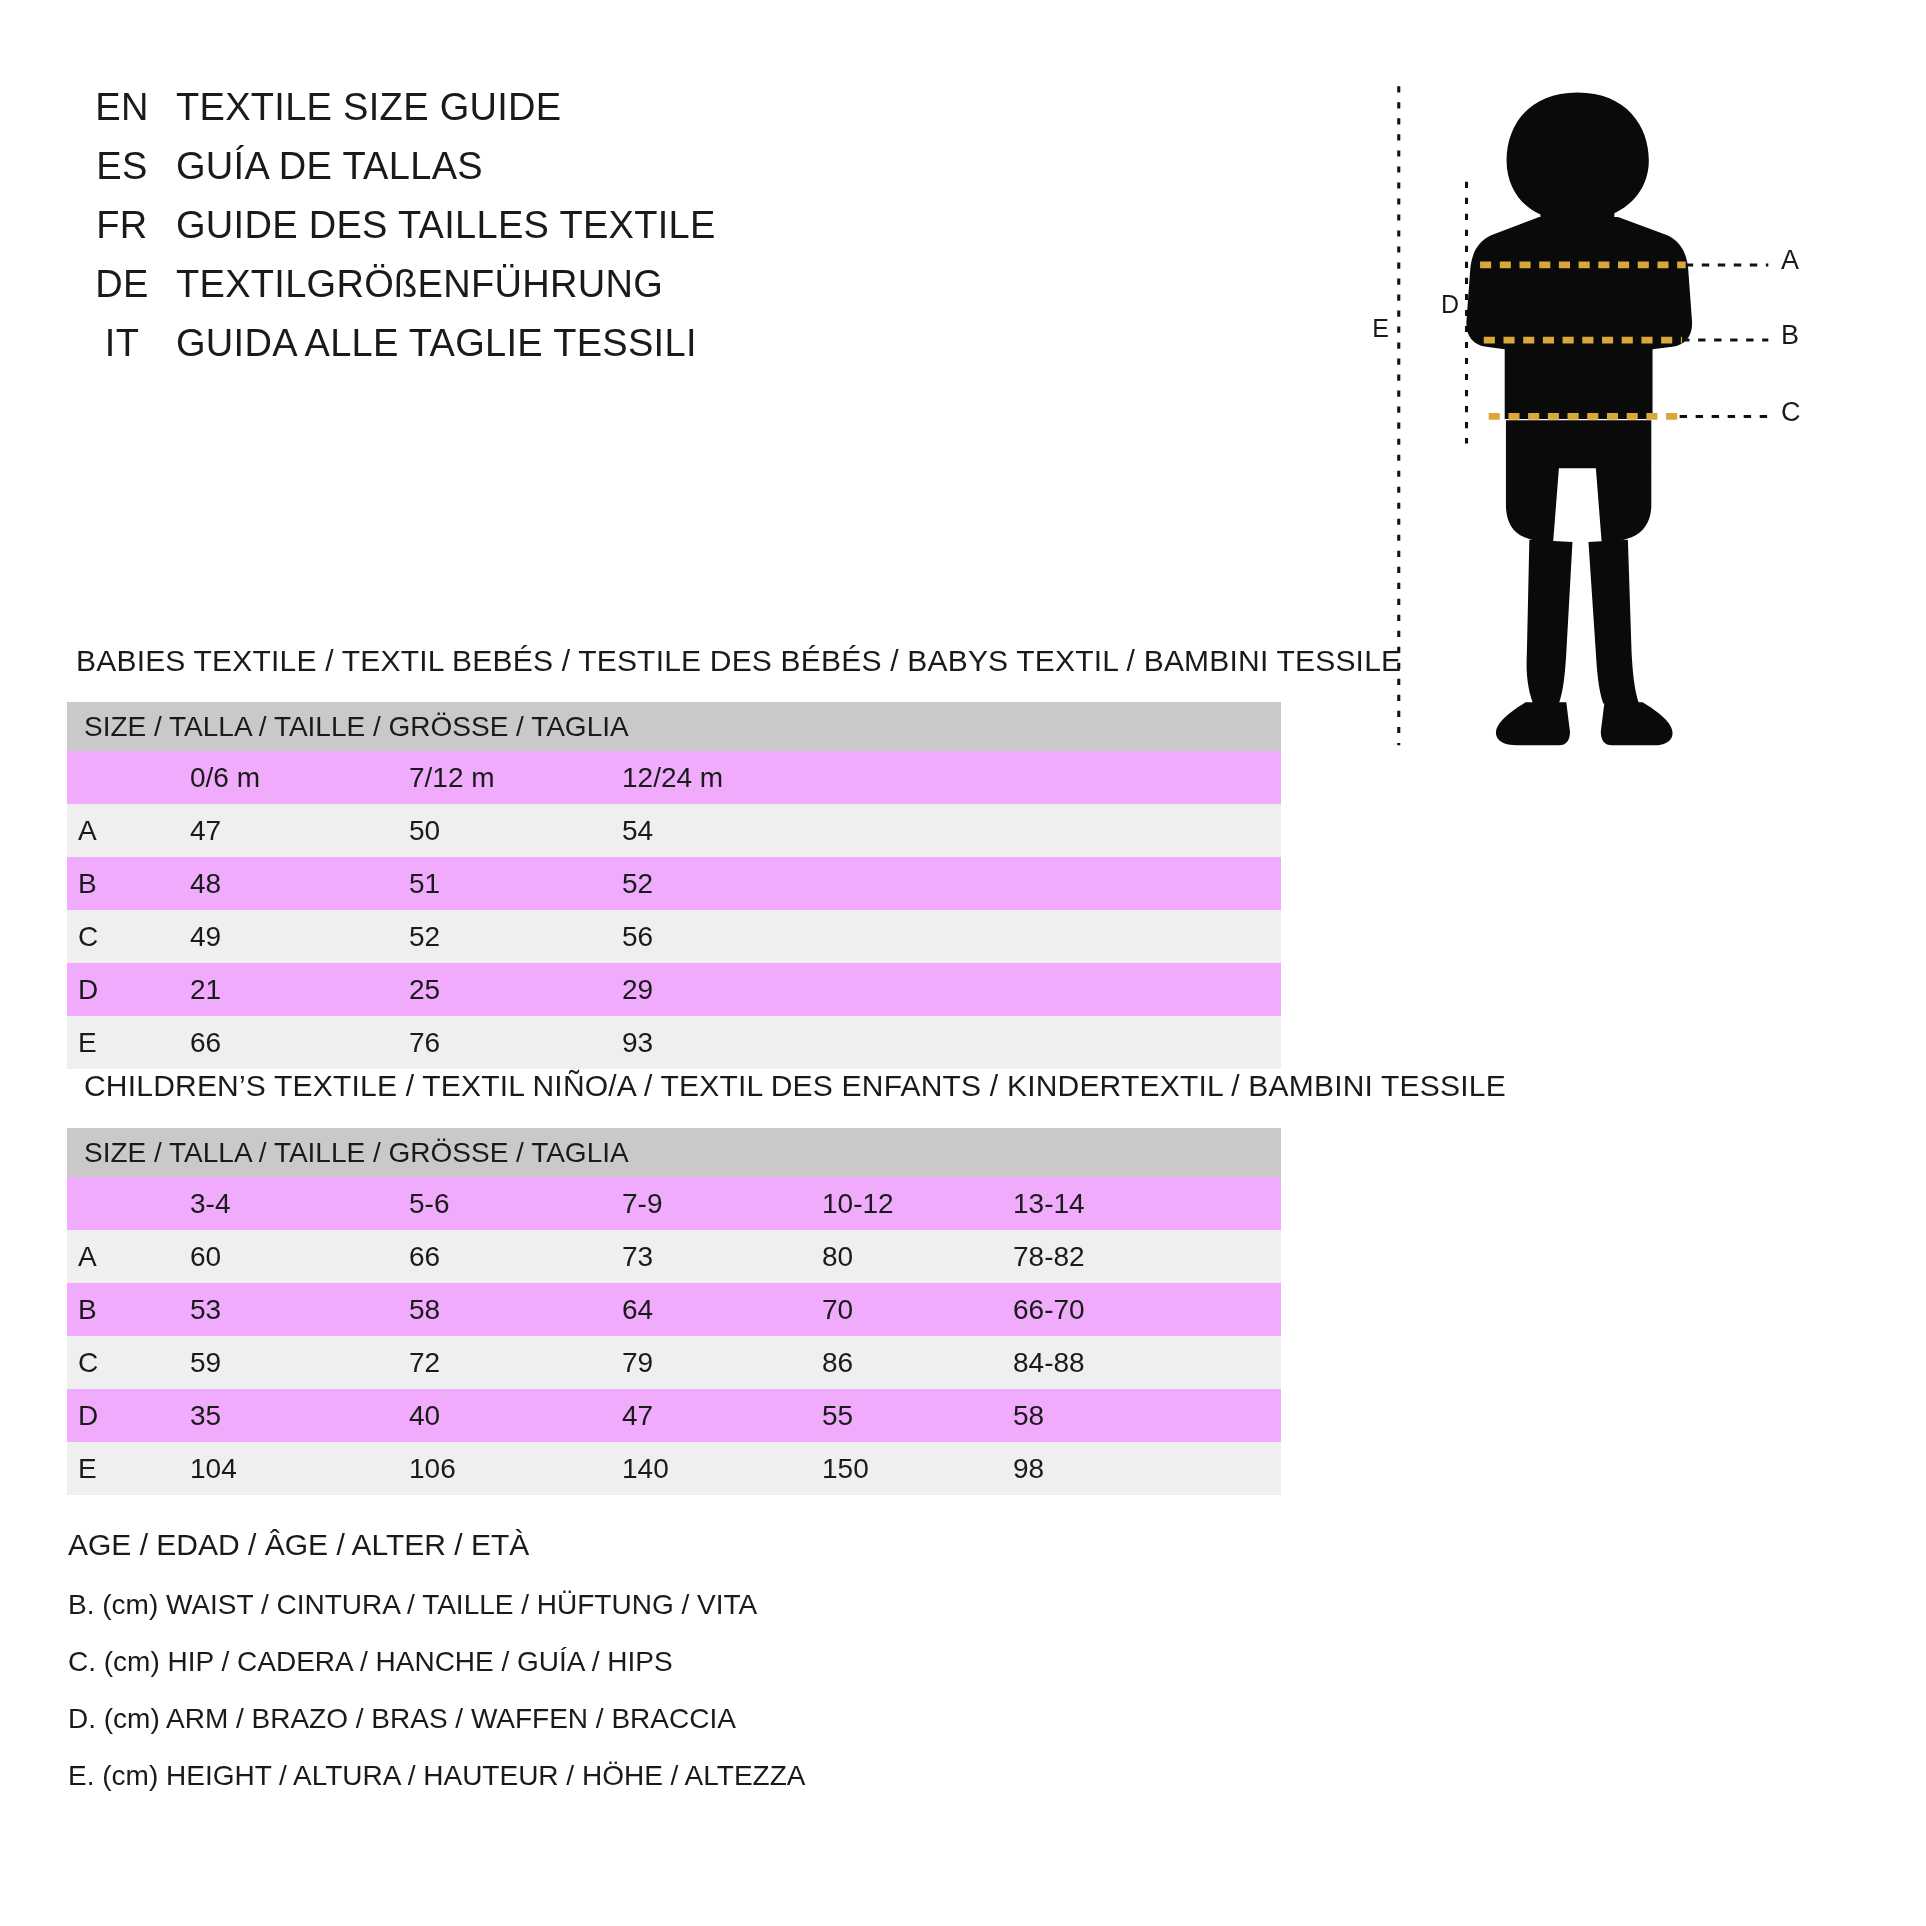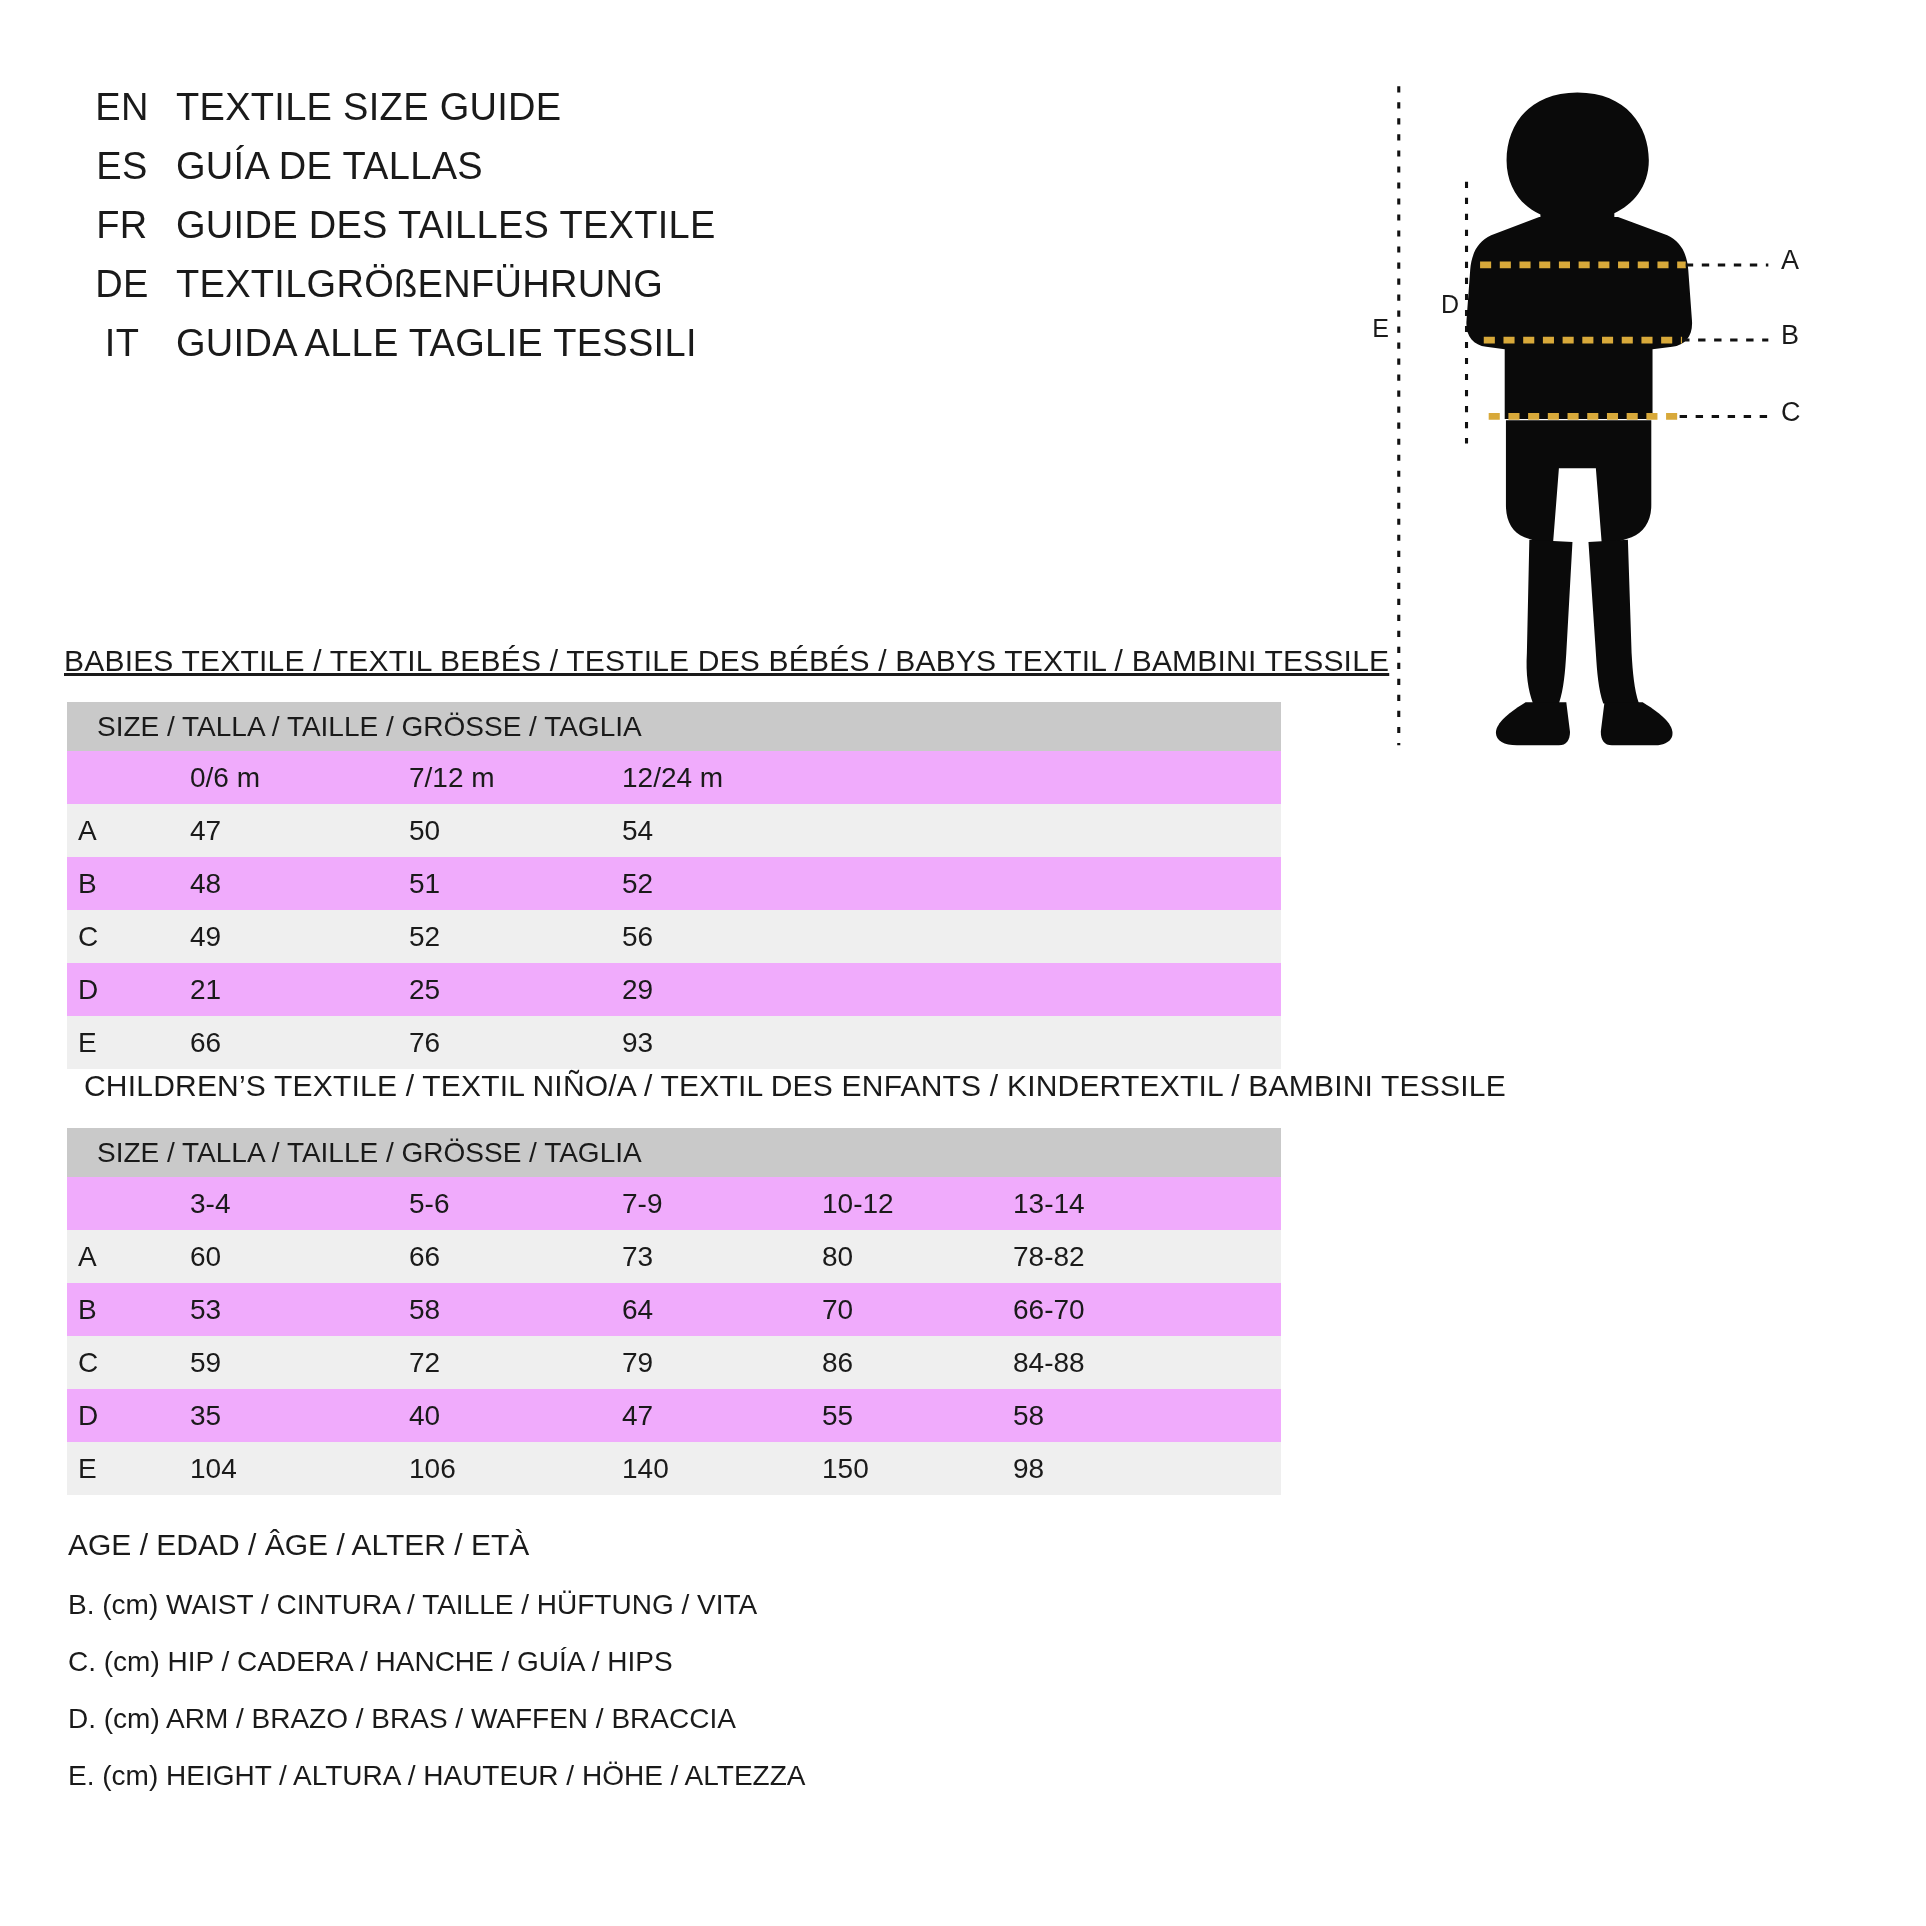--- a/index.html
+++ b/index.html
@@ -77,31 +77,31 @@
     font-weight: normal;
     color: #1a1a1a;
     padding: 0;
     height: 53px;
     vertical-align: middle;
     text-align: left;
   }
   .hdr-band td {
     background: #c9c9c9;
     height: 49px;
-    padding-left: 30px;
+    padding-left: 17px;
     font-size: 28px;
   }
   tr.shade td { background: #efefef; }
   tr.plain td { background: #f0abfc; }
   .col-label { width: 68px; padding-left: 11px !important; }
   .cell { padding-left: 0; }
 
   
   #babies-table { position: absolute; left: 67px; top: 702px; width: 1214px; }
-  #babies-heading { position: absolute; left: 64px; top: 644px; text-decoration: underline; }
+  #babies-heading { position: absolute; left: 76px; top: 644px; }
 
   
   #children-table { position: absolute; left: 67px; top: 1128px; width: 1214px; }
   #children-heading { position: absolute; left: 84px; top: 1069px; }
 
   
   .legend {
     position: absolute;
     left: 68px;
     top: 1528px;

